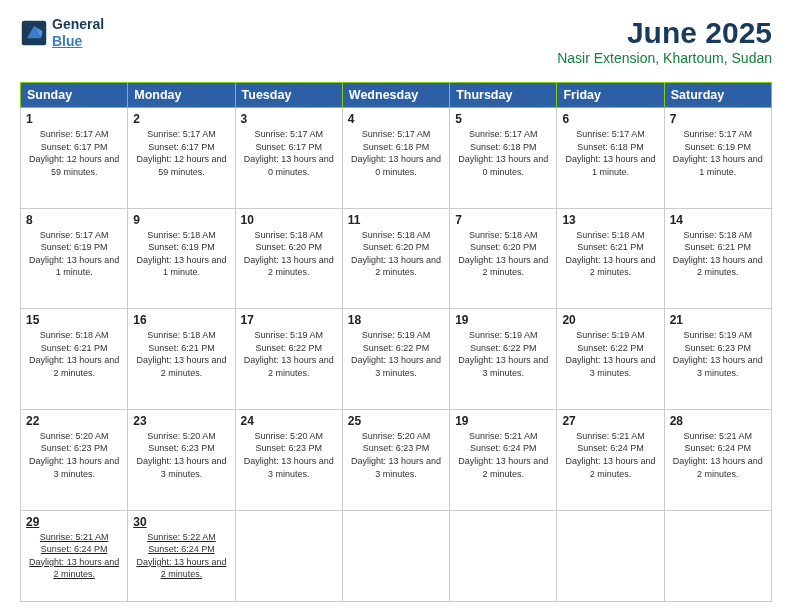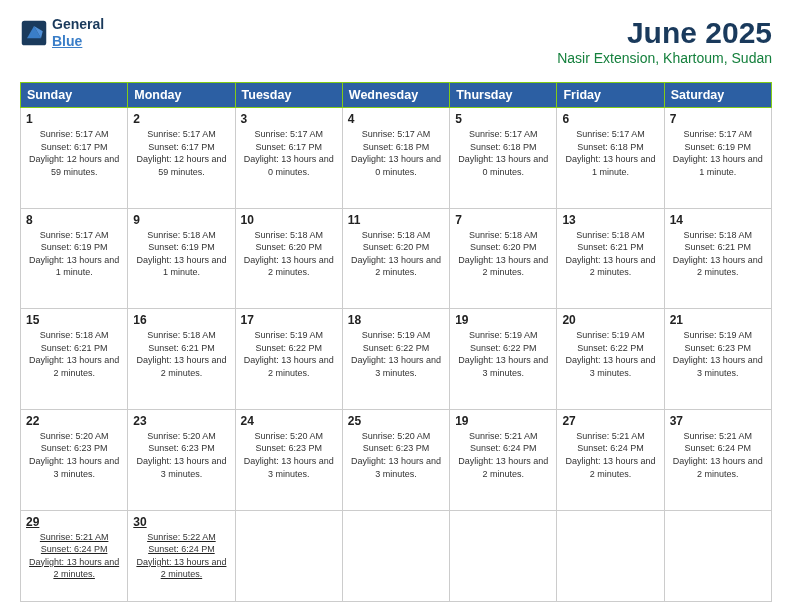--- a/index.html
+++ b/index.html
@@ -252,21 +252,21 @@
         </td>
         <td>
           <span class="day-number">19</span>
           <div class="cell-text">Sunrise: 5:21 AM<br>Sunset: 6:24 PM<br>Daylight: 13 hours and 2 minutes.</div>
         </td>
         <td>
           <span class="day-number">27</span>
           <div class="cell-text">Sunrise: 5:21 AM<br>Sunset: 6:24 PM<br>Daylight: 13 hours and 2 minutes.</div>
         </td>
         <td>
-          <span class="day-number">37</span>
+          <span class="day-number">28</span>
           <div class="cell-text">Sunrise: 5:21 AM<br>Sunset: 6:24 PM<br>Daylight: 13 hours and 2 minutes.</div>
         </td>
       </tr>
 
       <tr>
         <td>
           <span class="day-number">29</span>
           <div class="cell-text">Sunrise: 5:21 AM<br>Sunset: 6:24 PM<br>Daylight: 13 hours and 2 minutes.</div>
         </td>
         <td>

